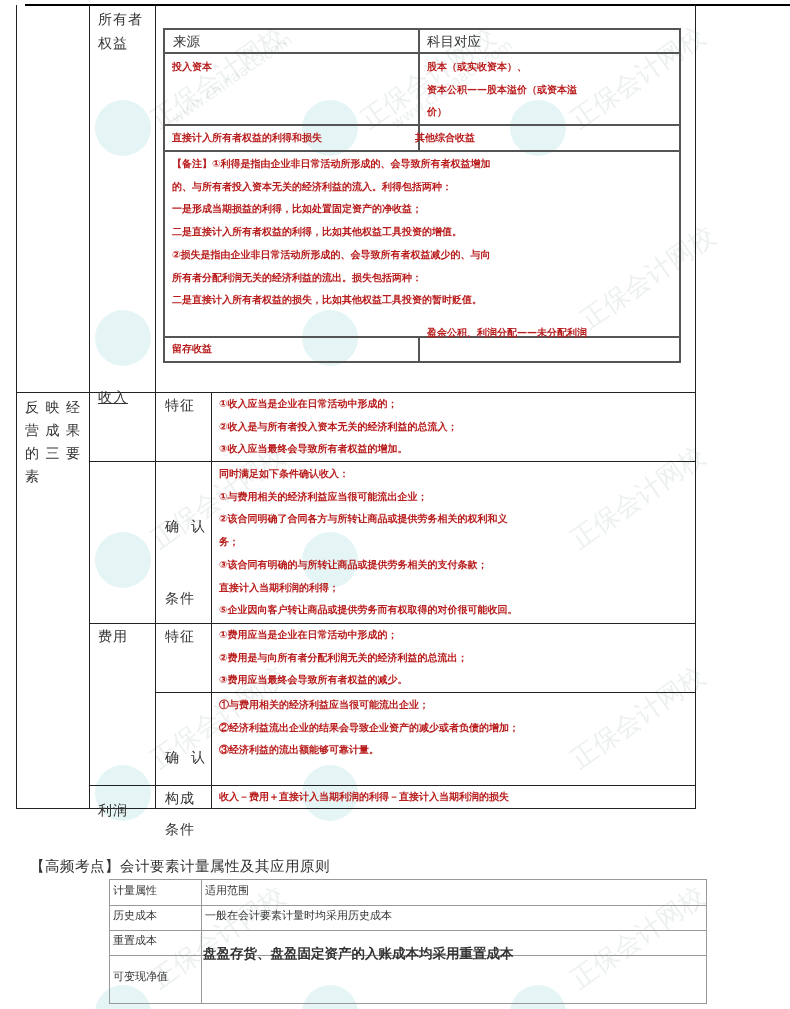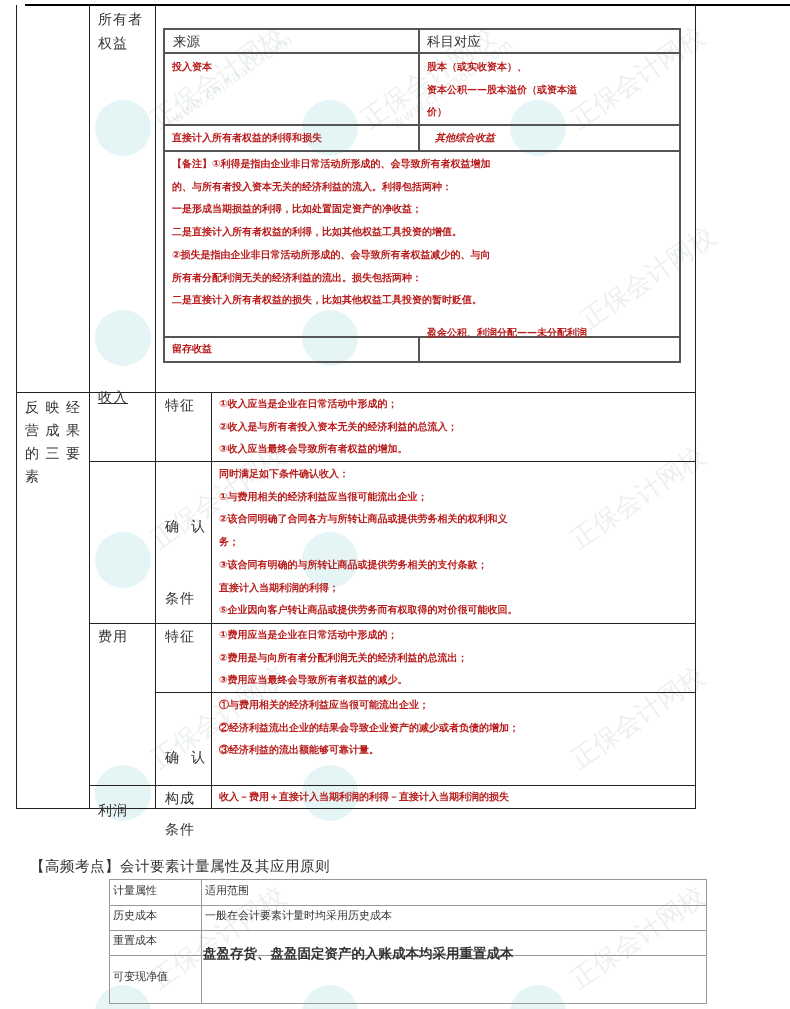--- a/index.html
+++ b/index.html
@@ -88,21 +88,21 @@
   <div class="ib hdr" style="left:262px;top:3px;">科目对应</div>
 
   <div class="ib red" style="left:7px;top:26px;">投入资本</div>
   <div class="ib red" style="left:262px;top:26px;width:250px;">
     <div>股本（或实收资本）、</div>
     <div>资本公积——股本溢价（或资本溢</div>
     <div>价）</div>
   </div>
 
   <div class="ib red" style="left:7px;top:97px;">直接计入所有者权益的利得和损失</div>
-  <div class="ib red" style="left:270px;top:97px;font-style:italic;">其他综合收益</div>
+  <div class="ib red" style="left:250px;top:97px;">其他综合收益</div>
 
   <div class="ib red" style="left:7px;top:123px;width:506px;">
     <div>【备注】①利得是指由企业非日常活动所形成的、会导致所有者权益增加</div>
     <div>的、与所有者投入资本无关的经济利益的流入。利得包括两种：</div>
     <div>一是形成当期损益的利得，比如处置固定资产的净收益；</div>
     <div>二是直接计入所有者权益的利得，比如其他权益工具投资的增值。</div>
     <div>②损失是指由企业非日常活动所形成的、会导致所有者权益减少的、与向</div>
     <div>所有者分配利润无关的经济利益的流出。损失包括两种：</div>
     <div>二是直接计入所有者权益的损失，比如其他权益工具投资的暂时贬值。</div>
   </div>

